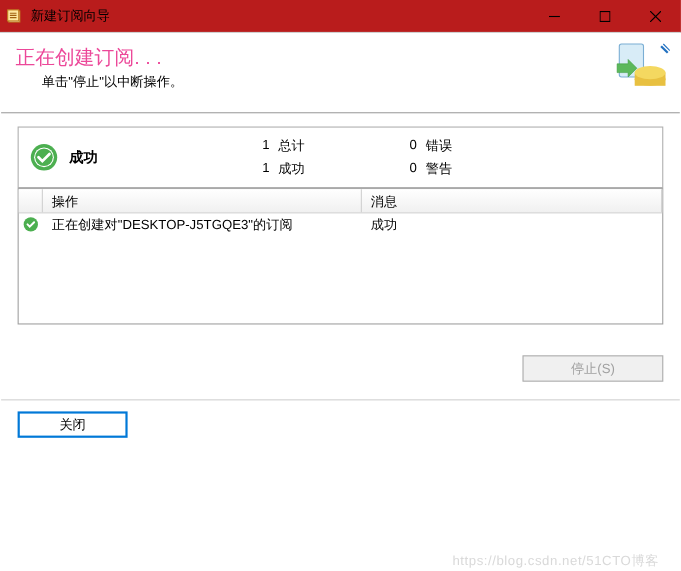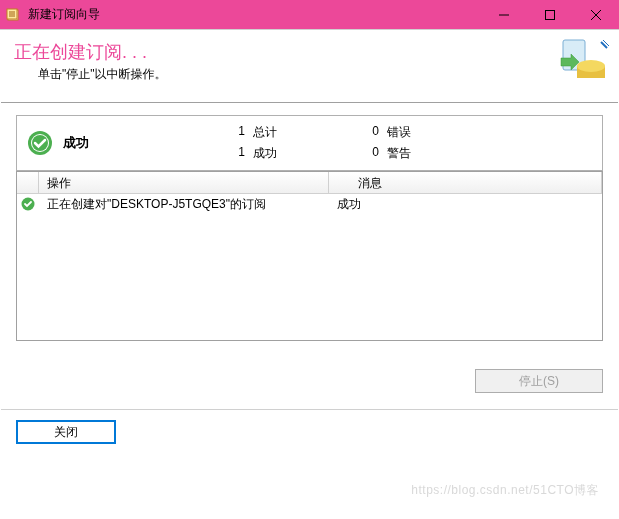--- a/index.html
+++ b/index.html
@@ -1,18 +1,18 @@
 <!DOCTYPE html>
 <html><head>
   <meta charset="utf-8">
   <style>
     * { box-sizing: border-box; margin: 0; padding: 0; }
     body { font-family: "Microsoft YaHei", "Segoe UI", Tahoma, sans-serif; font-size: 12px; background: #fff; width: 619px; height: 519px; overflow: hidden; }
     
-    .titlebar { height: 30px; background: #ec4899; border-bottom: 1px solid #d0d0d0; display: flex; align-items: center; }
+    .titlebar { height: 30px; background: #b91c1c; border-bottom: 1px solid #d0d0d0; display: flex; align-items: center; }
     .titlebar .icon-wrap { width: 28px; display: flex; align-items: center; justify-content: center; }
     .titlebar .title { flex: 1; font-size: 12px; color: #000; }
     .win-controls { display: flex; height: 100%; }
     .win-btn { width: 46px; display: flex; align-items: center; justify-content: center; color: #000; }
     
     .header-section { padding: 10px 14px 14px 14px; position: relative; height: 72px; }
     .header-title { font-size: 18px; font-weight: normal; color: #ec4899; margin-bottom: 2px; }
     .header-sub { font-size: 12px; color: #000; padding-left: 24px; }
     .header-icon { position: absolute; right: 10px; top: 6px; width: 52px; height: 52px; }
     .header-div { height: 1px; background: #a0a0a0; margin: 0 1px; }
@@ -22,44 +22,44 @@
     .status-box { border: 1px solid #b0b0b0; padding: 8px 10px; display: flex; align-items: center; background: #fff; }
     .status-icon { width: 26px; height: 26px; margin-right: 10px; flex-shrink: 0; }
     .status-label { font-weight: bold; font-size: 13px; flex: 0 0 170px; }
     .stats { display: flex; gap: 90px; font-size: 12px; flex: 1; }
     .stat-col { display: flex; flex-direction: column; gap: 4px; }
     .stat-row { display: flex; gap: 8px; }
     .stat-num { width: 12px; text-align: right; }
     
     .detail-label { margin-top: 14px; margin-bottom: 4px; font-size: 12px; }
     
-    .grid-wrap { border: 1px solid #a0a0a0; height: 170px; background: #fff; }
+    .grid-wrap { border: 1px solid #a0a0a0; height: 124px; background: #fff; }
     .grid-header { display: flex; background: linear-gradient(#fff, #f0f0f0); border-bottom: 1px solid #d0d0d0; height: 22px; }
     .grid-header .col { padding: 3px 8px; font-size: 12px; border-right: 1px solid #d0d0d0; }
     .col-icon { width: 22px; border-right: 1px solid #d0d0d0; }
     .col-action { width: 290px; }
     .col-status { width: 128px; }
-    .col-msg { flex: 1; margin-left: 21px; }
+    .col-msg { flex: 1; }
     .grid-body { }
     .grid-row { display: flex; height: 20px; align-items: center; }
     .grid-row .col-icon { display: flex; align-items: center; justify-content: center; border-right: none; }
     .grid-row .col { padding: 2px 8px; font-size: 12px; border-right: none; }
     
     .button-row { padding: 16px; display: flex; justify-content: flex-end; }
     .btn { height: 24px; border: 1px solid #adadad; background: linear-gradient(#f8f8f8,#e8e8e8); font-size: 12px; font-family: inherit; cursor: pointer; display: flex; align-items: center; justify-content: center; }
     .btn-stop { width: 128px; color: #a0a0a0; background: #f0f0f0; cursor: default; }
     .btn-report { width: 128px; position: relative; padding-right: 18px; }
     .btn-report .caret { position: absolute; right: 10px; top: 50%; transform: translateY(-50%); }
     .btn-divider { height: 1px; background: #d0d0d0; margin: 0 1px; }
     .bottom-row { padding: 10px 16px 0 16px; display: flex; justify-content: flex-start; }
     .btn-close { width: 100px; height: 24px; border: 2px solid #0078d7; background: #fff; }
     
     .small-check { width: 14px; height: 14px; }
     
-    .watermark { position: absolute; right: 20px; bottom: 20px; color: #d9d9d9; font-size: 12px; letter-spacing: 0.5px; }
+    .watermark { position: absolute; right: 20px; bottom: 0; color: #d9d9d9; font-size: 12px; letter-spacing: 0.5px; }
   </style>
 </head>
 <body>
 
 <div class="titlebar">
   <div class="icon-wrap">
     <svg width="16" height="16" viewBox="0 0 16 16">
       <rect x="2" y="3" width="10" height="10" fill="#fff" stroke="#c08020" stroke-width="1"></rect>
       <rect x="1" y="2" width="10" height="10" fill="#ffe8a0" stroke="#c08020" stroke-width="1"></rect>
       <line x1="3" y1="5" x2="9" y2="5" stroke="#a06010" stroke-width="1"></line>

